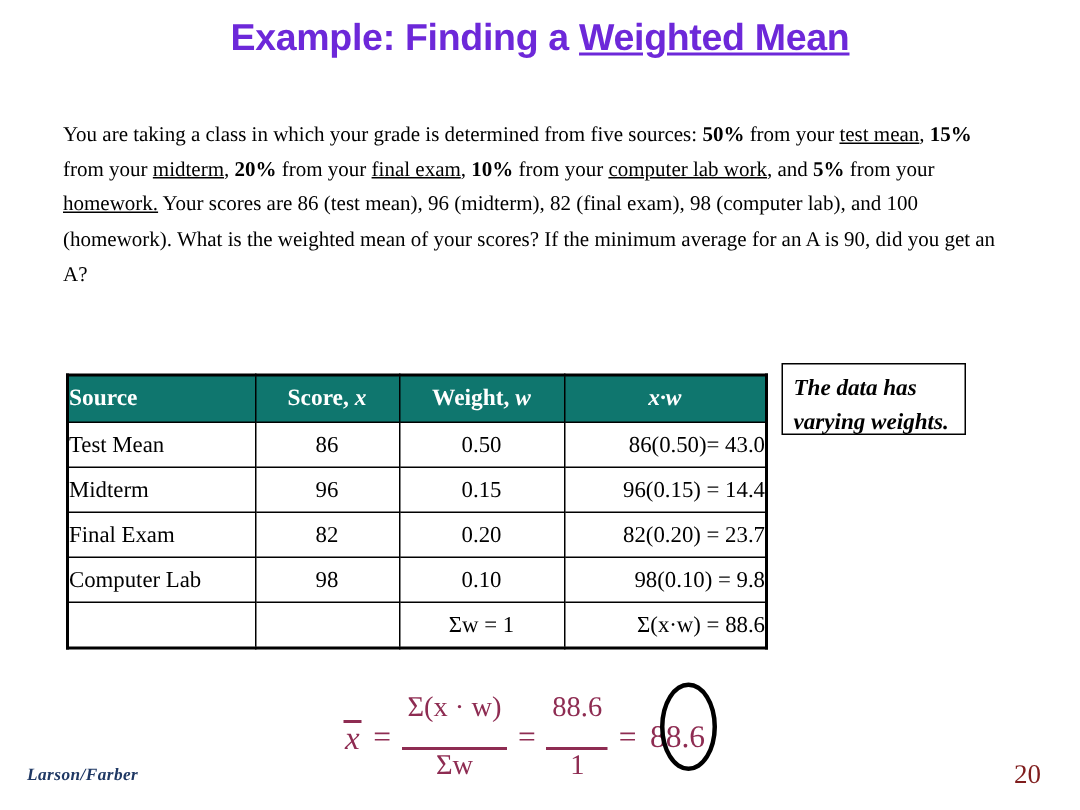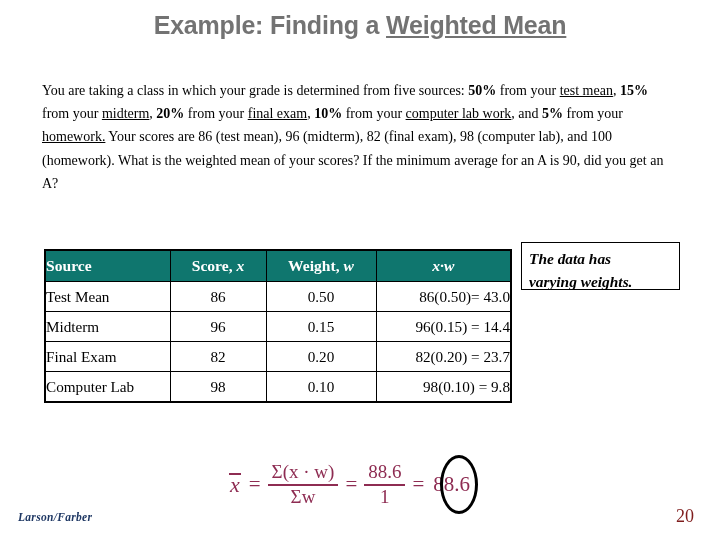--- a/index.html
+++ b/index.html
@@ -23,21 +23,21 @@
   
   .title {
     position: absolute;
     left: 0;
     top: 11px;
     width: 720px;
     text-align: center;
     font-family: "Liberation Sans", "DejaVu Sans", sans-serif;
     font-size: 25px;
     font-weight: bold;
-    color: #737373;
+    color: #6d28d9;
     letter-spacing: -0.2px;
     white-space: nowrap;
   }
   .title .u { text-decoration: underline; }
 
   
   .body-text {
     position: absolute;
     left: 42px;
     top: 79px;
@@ -87,21 +87,21 @@
   .pad-l { padding-left: 9px; text-align: left; }
   .ctr   { text-align: center; }
   .xw    { color: #8E2C52; text-align: right; }
   .italv { font-style: italic; }
 
   
   .callout {
     position: absolute;
     left: 521px;
     top: 242px;
-    width: 159px;
+    width: 123px;
     height: 48px;
     border: 1px solid #000000;
     background: #ffffff;
     font-weight: bold;
     font-style: italic;
     font-size: 15.4px;
     line-height: 23px;
     color: #000000;
     padding: 4px 0 0 7px;
     box-sizing: border-box;
@@ -132,21 +132,21 @@
   }
   .formula .eq { padding: 0 7px; }
   .frac {
     display: inline-flex;
     flex-direction: column;
     align-items: center;
     vertical-align: middle;
     line-height: 1.08;
   }
   .frac .num {
-    padding: 0 4px 1px 4px;
+    padding: 0 4px 15px 4px;
     border-bottom: 2px solid #8E2C52;
     font-size: 19px;
   }
   .frac .den {
     padding: 1px 4px 0 4px;
     font-size: 19px;
   }
   .frac .den.small { font-size: 19px; }
   .ans { font-size: 21px; padding-left: 2px; }
 
@@ -229,20 +229,26 @@
           <td class="pad-l">Final Exam</td>
           <td class="ctr">82</td>
           <td class="ctr">0.20</td>
           <td class="xw">82(0.20) = 23.7</td>
         </tr>
         <tr>
           <td class="pad-l">Computer Lab</td>
           <td class="ctr">98</td>
           <td class="ctr">0.10</td>
           <td class="xw">98(0.10) = 9.8</td>
+        </tr>
+        <tr>
+          <td class="pad-l"></td>
+          <td class="ctr"></td>
+          <td class="ctr">Σw  = 1</td>
+          <td class="xw">Σ(x·w)  = 88.6</td>
         </tr>
       </tbody>
     </table>
   </div>
 
   <div class="callout">
     <div>The data has</div>
     <div>varying weights.</div>
   </div>
 

